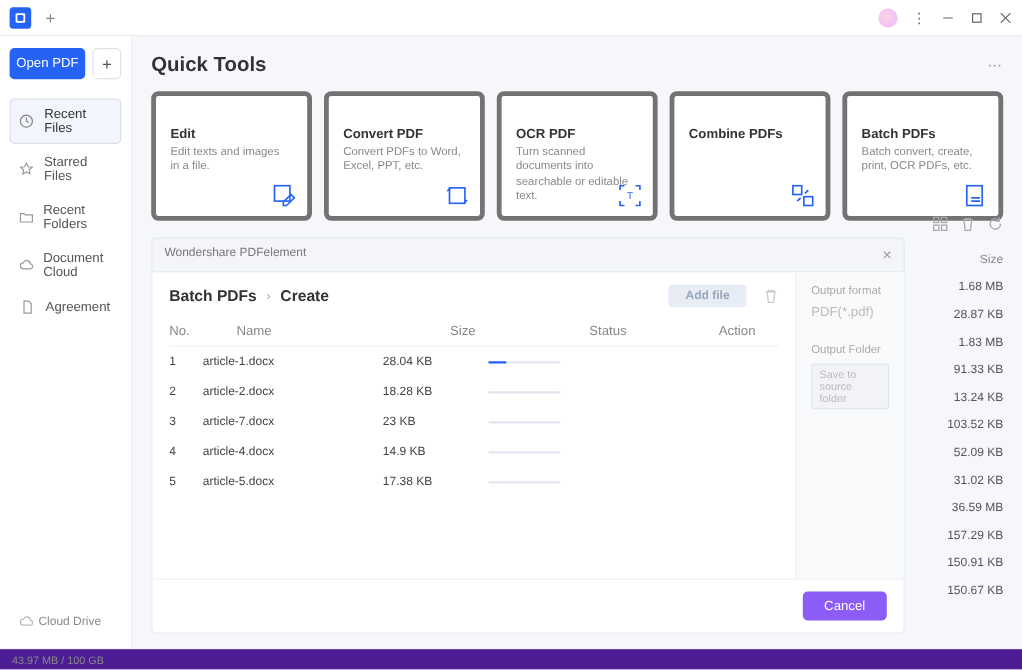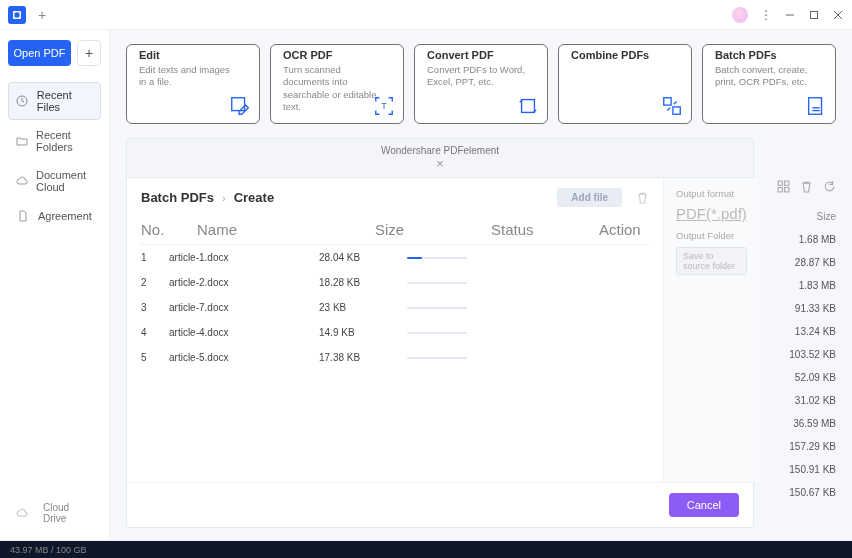--- a/index.html
+++ b/index.html
@@ -14,61 +14,61 @@
 .title-right .win { width: 12px; height: 12px; display: flex; align-items: center; justify-content: center; color: #666; }
 .main { display: flex; height: calc(100% - 30px - 18px); }
 .side { width: 128px; background: #fff; border-right: 1px solid #eef0f4; display: flex; flex-direction: column; padding: 10px 8px; }
 .open-row { display: flex; gap: 6px; margin-bottom: 16px; }
 .open-btn { flex: 1; background: #2563f5; color: #fff; border-radius: 4px; padding: 7px 1px; font-size: 11px; text-align: center; cursor: pointer; }
 .plus-btn { width: 24px; border: 1px solid #e0e4ea; border-radius: 4px; display:flex; align-items:center; justify-content:center; color:#555; cursor:pointer; font-size:14px; }
 .nav-item { display: flex; align-items: center; gap: 8px; padding: 7px 8px; border-radius: 4px; color: #555; font-size: 11px; cursor: pointer; margin-bottom: 2px; }
 .nav-item.active { background: #f2f5fb; border: 1px solid #d8dee8; padding: 6px 7px; color: #333; }
 .nav-item .ico { width: 14px; height: 14px; display:flex; align-items:center; justify-content:center; color:#888; }
 .side .fill { flex: 1; }
-.cloud-drive { font-size: 10px; color: #888; padding: 6px 8px; display:flex; align-items:center; gap:15px; }
+.cloud-drive { font-size: 10px; color: #888; padding: 6px 8px; display:flex; align-items:center; gap:4px; }
 .content { flex: 1; padding: 14px 16px 12px 16px; position: relative; display:flex; flex-direction:column; }
 .header-row { display: flex; align-items: center; justify-content: space-between; margin-bottom: 12px; }
 .h1 { font-size: 17px; font-weight: 600; }
 .hdr-more { color: #999; cursor: pointer; letter-spacing:1px; }
 .cards { display: flex; gap: 10px; margin-bottom: 14px; }
-.card { flex: 1; border: 1px solid #737373; border-radius: 6px; background: #fff; padding: 4px 10px 10px 12px; position: relative; cursor: pointer; min-height: 60px; }
+.card { flex: 1; border: 4px solid #737373; border-radius: 6px; background: #fff; padding: 26px 10px 10px 12px; position: relative; cursor: pointer; min-height: 60px; }
 .card h3 { font-size: 11px; font-weight: 600; margin-bottom: 3px; }
 .card p { font-size: 9.5px; color: #888; line-height: 1.3; max-width: 100px; }
 .card .card-icon { position: absolute; right: 8px; bottom: 6px; width: 22px; height: 22px; color:#2563f5; }
 .page-list { position: absolute; right: 16px; top: 150px; bottom: 10px; width: 72px; display: flex; flex-direction: column; gap: 12px; align-items: flex-end; }
 .page-list .tools { display:flex; gap:10px; color:#aaa; width:100%; justify-content:flex-end; }
 .page-list .tools span { cursor:pointer; }
 .page-list .size-hdr { font-size: 10px; color:#888; margin-top:6px;}
 .page-list .size-item { font-size: 10px; color:#555; }
 .modal-wrap { margin-top: 0; flex:1; display:flex; flex-direction:column; }
-.modal-head { background:#f3f5f9; border:1px solid #e5e9f0; border-radius:4px 4px 0 0; padding:6px 10px; font-size:10px; color:#777; display:flex; align-items:center; justify-content:space-between;flex-direction:column; }
+.modal-head { background:#f3f5f9; border:1px solid #e5e9f0; border-radius:4px 4px 0 0; padding:6px 10px; font-size:10px; color:#777; display:flex; justify-content:space-between; }
 .modal-head .close { cursor:pointer; color:#999; font-size:13px; }
 .modal-body { flex:1; background:#fff; border:1px solid #e5e9f0; border-top:0; border-radius:0 0 4px 4px; display:flex; flex-direction:column;}
 .modal-inner { display:flex; flex:1; }
 .left-pane { flex:1; padding:10px 14px 6px 14px; display:flex; flex-direction:column;}
 .bc { font-size:13px; font-weight:600; display:flex; align-items:center; gap:8px; margin-bottom:8px; }
 .bc .chev { color:#aaa; font-weight:400; font-size:11px; }
 .bc .current { font-weight:600; }
 .add-file-btn { background:#e7ecf5; color:#9aa6bb; font-size:10px; padding:4px 14px; border-radius:3px; cursor:default; }
-.tbl-head { display:flex; font-size:15px; color:#888; border-bottom:1px solid #eef0f4; padding:6px 0;gap:28px; }
+.tbl-head { display:flex; font-size:11px; color:#888; border-bottom:1px solid #eef0f4; padding:6px 0;gap:28px; }
 .col-no { width: 28px; }
 .col-name { width: 150px; }
 .col-size { width: 88px; }
 .col-status { width: 80px; }
 .col-action { width: 50px; }
 .tbl-row { display:flex; font-size:10px; color:#444; padding:7px 0; align-items:center;}
 .prog { width: 60px; height: 2px; background:#e3e7ef; border-radius:2px; position:relative;}
 .prog.active::before { content:""; position:absolute; left:0; top:0; height:100%; width:25%; background:#2563f5; border-radius:2px;}
 .right-pane { width: 172px; background:#f9fafc; border-left:1px solid #eef0f4; padding:10px 12px; font-size:10px; color:#aaa; }
 .right-pane .lbl { margin-bottom:6px; font-size:9.5px;}
-.right-pane .val { margin-bottom:8px; color:#bbb; font-size:15px;text-decoration:underline;}
+.right-pane .val { margin-bottom:20px; color:#bbb; font-size:11px;}
 .save-field { border:1px solid #e0e4ea; background:#f1f3f7; border-radius:3px; padding:3px 6px; font-size:9px; color:#bbb; }
 .modal-footer { padding:10px 14px; border-top:1px solid #eef0f4; display:flex; justify-content:flex-end; }
 .cancel-btn { background:#8b5cf6; color:#fff; padding:6px 18px; border-radius:4px; font-size:11px; cursor:pointer; }
-.statusbar { height:18px; background:#0f172a; border-top:1px solid #eef0f4; font-size:9px; color:#888; display:flex; align-items:center; padding:0 10px;}
+.statusbar { height:18px; background:#4c1d95; border-top:1px solid #eef0f4; font-size:9px; color:#888; display:flex; align-items:center; padding:0 10px;}
 svg { display:block; }
 </style>
 </head>
 <body>
 
 <div class="titlebar">
   <div class="app-icon">
     <svg viewBox="0 0 10 10">
         <rect x="1" y="1" width="8" height="8" rx="1" fill="#fff"></rect>
         <rect x="2.5" y="2.5" width="5" height="5" rx="1" fill="#2563f5"></rect>
@@ -110,20 +110,28 @@
           <svg width="12" height="12" viewBox="0 0 12 12">
             <circle cx="6" cy="6" r="5" fill="none" stroke="#888"></circle>
             <path d="M6 3v3l2 1" fill="none" stroke="#888"></path>
           </svg>
         </span>
       <span>Recent Files</span>
     </div>
     <div class="nav-item">
       <span class="ico">
           <svg width="12" height="12" viewBox="0 0 12 12">
+            <path d="M6 1l1.5 3 3.3.3-2.5 2.2.7 3.3L6 8.3 3 10l.7-3.3L1.2 4.3 4.5 4z" fill="none" stroke="#999"></path>
+          </svg>
+        </span>
+      <span>Starred Files</span>
+    </div>
+    <div class="nav-item">
+      <span class="ico">
+          <svg width="12" height="12" viewBox="0 0 12 12">
             <path d="M1 3h3l1 1h6v6H1z" fill="none" stroke="#999"></path>
           </svg>
         </span>
       <span>Recent Folders</span>
     </div>
     <div class="nav-item">
       <span class="ico">
           <svg width="12" height="12" viewBox="0 0 12 12">
             <path d="M3.5 9a2.5 2.5 0 010-5 3 3 0 015.8 1A2 2 0 019 9z" fill="none" stroke="#999"></path>
           </svg>
@@ -143,49 +151,53 @@
       <span class="ico">
           <svg width="12" height="12" viewBox="0 0 12 12">
             <path d="M3.5 9a2.5 2.5 0 010-5 3 3 0 015.8 1A2 2 0 019 9z" fill="none" stroke="#bbb"></path>
           </svg>
         </span>
       <span>Cloud Drive</span>
     </div>
   </div>
 
   <div class="content">
+    <div class="header-row">
+      <div class="h1">Quick Tools</div>
+      <div class="hdr-more">⋯</div>
+    </div>
 
     <div class="cards">
       <div class="card">
         <h3>Edit</h3>
         <p>Edit texts and images in a file.</p>
         <span class="card-icon">
             <svg viewBox="0 0 24 24" width="22" height="22">
               <rect x="3" y="3" width="14" height="14" fill="none" stroke="#2563f5" stroke-width="1.5"></rect>
               <path d="M14 21l7-7-3-3-7 7v3z" fill="none" stroke="#2563f5" stroke-width="1.5"></path>
             </svg>
           </span>
       </div>
       <div class="card">
+        <h3>Convert PDF</h3>
+        <p>Convert PDFs to Word, Excel, PPT, etc.</p>
+        <span class="card-icon">
+            <svg viewBox="0 0 24 24" width="22" height="22">
+              <rect x="5" y="5" width="14" height="14" fill="none" stroke="#2563f5" stroke-width="1.5"></rect>
+              <path d="M3 8l3-3M21 16l-3 3" fill="none" stroke="#2563f5" stroke-width="1.5"></path>
+            </svg>
+          </span>
+      </div>
+      <div class="card">
         <h3>OCR PDF</h3>
         <p>Turn scanned documents into searchable or editable text.</p>
         <span class="card-icon">
             <svg viewBox="0 0 24 24" width="22" height="22">
               <path d="M3 7V3h4M21 7V3h-4M3 17v4h4M21 17v4h-4" fill="none" stroke="#2563f5" stroke-width="1.5"></path>
               <text x="12" y="15" text-anchor="middle" font-size="9" fill="#2563f5">T</text>
-            </svg>
-          </span>
-      </div>
-      <div class="card">
-        <h3>Convert PDF</h3>
-        <p>Convert PDFs to Word, Excel, PPT, etc.</p>
-        <span class="card-icon">
-            <svg viewBox="0 0 24 24" width="22" height="22">
-              <rect x="5" y="5" width="14" height="14" fill="none" stroke="#2563f5" stroke-width="1.5"></rect>
-              <path d="M3 8l3-3M21 16l-3 3" fill="none" stroke="#2563f5" stroke-width="1.5"></path>
             </svg>
           </span>
       </div>
       <div class="card">
         <h3>Combine PDFs</h3>
         <span class="card-icon">
             <svg viewBox="0 0 24 24" width="22" height="22">
               <rect x="3" y="3" width="8" height="8" fill="none" stroke="#2563f5" stroke-width="1.5"></rect>
               <rect x="13" y="13" width="8" height="8" fill="none" stroke="#2563f5" stroke-width="1.5"></rect>
               <path d="M14 10l3-3M10 14l-3 3" stroke="#2563f5" stroke-width="1.5"></path>

